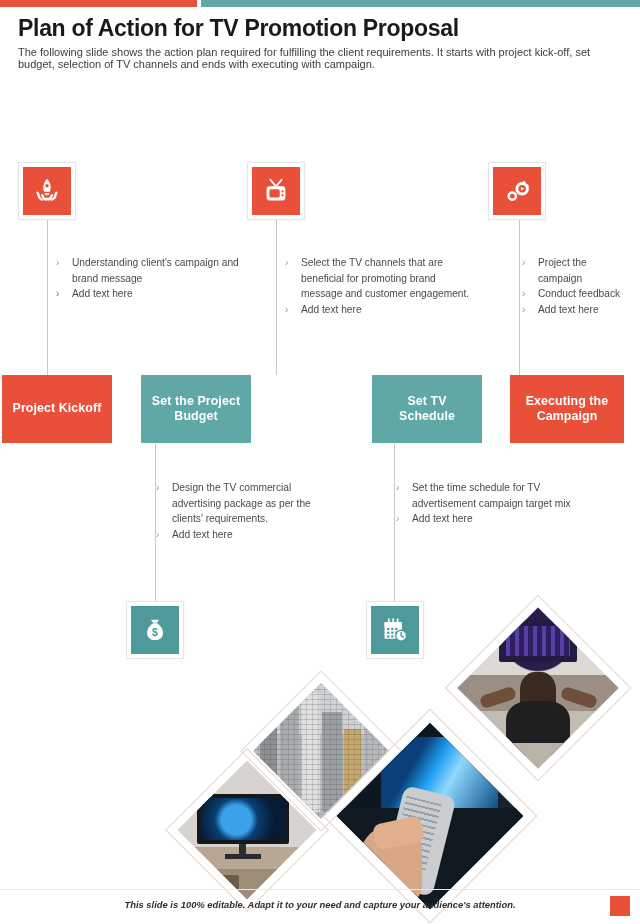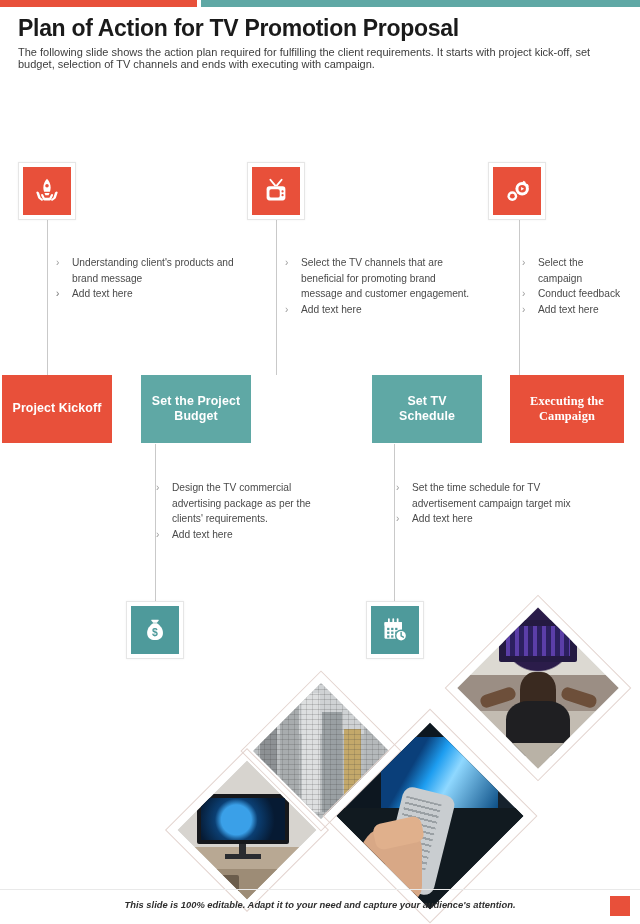--- a/index.html
+++ b/index.html
@@ -145,51 +145,51 @@
         </g>
         <circle cx="21.5" cy="13.5" r="4" fill="#E8503A"></circle>
         <circle cx="11" cy="21.5" r="2.6" fill="#E8503A"></circle>
         <path d="M20.4 11.6l3.2 1.9-3.2 1.9z" fill="#ffffff"></path>
       </svg>
     </div>
   </div>
 
   <div class="bullets" style="left:56px;top:255px;width:200px;">
     <ul>
-      <li><span class="chev">›</span><span>Understanding client's products and brand message</span></li>
+      <li><span class="chev">›</span><span>Understanding client's campaign and brand message</span></li>
       <li><span class="chev">›</span></li>
       <li><span class="chev">›</span><span>Add text here</span></li>
     </ul>
   </div>
 
   <div class="bullets" style="left:285px;top:255px;width:190px;">
     <ul>
       <li><span class="chev">›</span><span>Select the TV channels that are beneficial for promoting brand message and customer engagement.</span></li>
       <li><span class="chev">›</span><span>Add text here</span></li>
     </ul>
   </div>
 
   <div class="bullets" style="left:522px;top:255px;width:105px;">
     <ul>
-      <li><span class="chev">›</span><span>Select the campaign</span></li>
+      <li><span class="chev">›</span><span>Project the campaign</span></li>
       <li><span class="chev">›</span><span>Conduct feedback</span></li>
       <li><span class="chev">›</span><span>Add text here</span></li>
     </ul>
   </div>
 
   <div class="stage red" style="left:2px;top:375px;width:110px;">
       <span>Project Kickoff</span>
     </div>
   <div class="stage teal" style="left:141px;top:375px;width:110px;">
       <span>Set the Project Budget</span>
     </div>
   <div class="stage teal" style="left:372px;top:375px;width:110px;">
       <span>Set TV Schedule</span>
     </div>
-  <div class="stage red" style="left:510px;top:375px;width:114px;font-family:Liberation Serif, serif;">
+  <div class="stage red" style="left:510px;top:375px;width:114px;">
       <span>Executing the Campaign</span>
     </div>
 
   <div class="bullets" style="left:156px;top:480px;width:170px;">
     <ul>
       <li><span class="chev">›</span><span>Design the TV commercial advertising package as per the clients' requirements.</span></li>
       <li><span class="chev">›</span><span>Add text here</span></li>
     </ul>
   </div>
 

